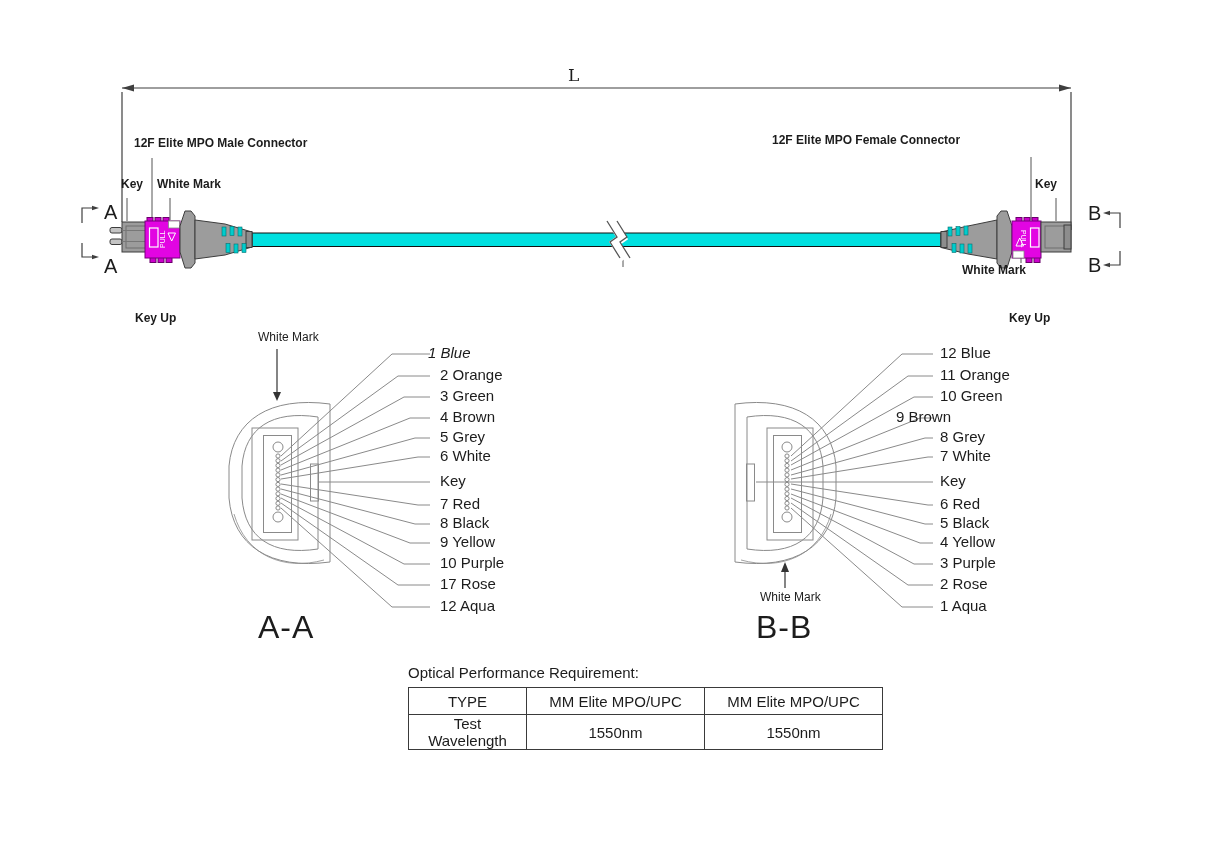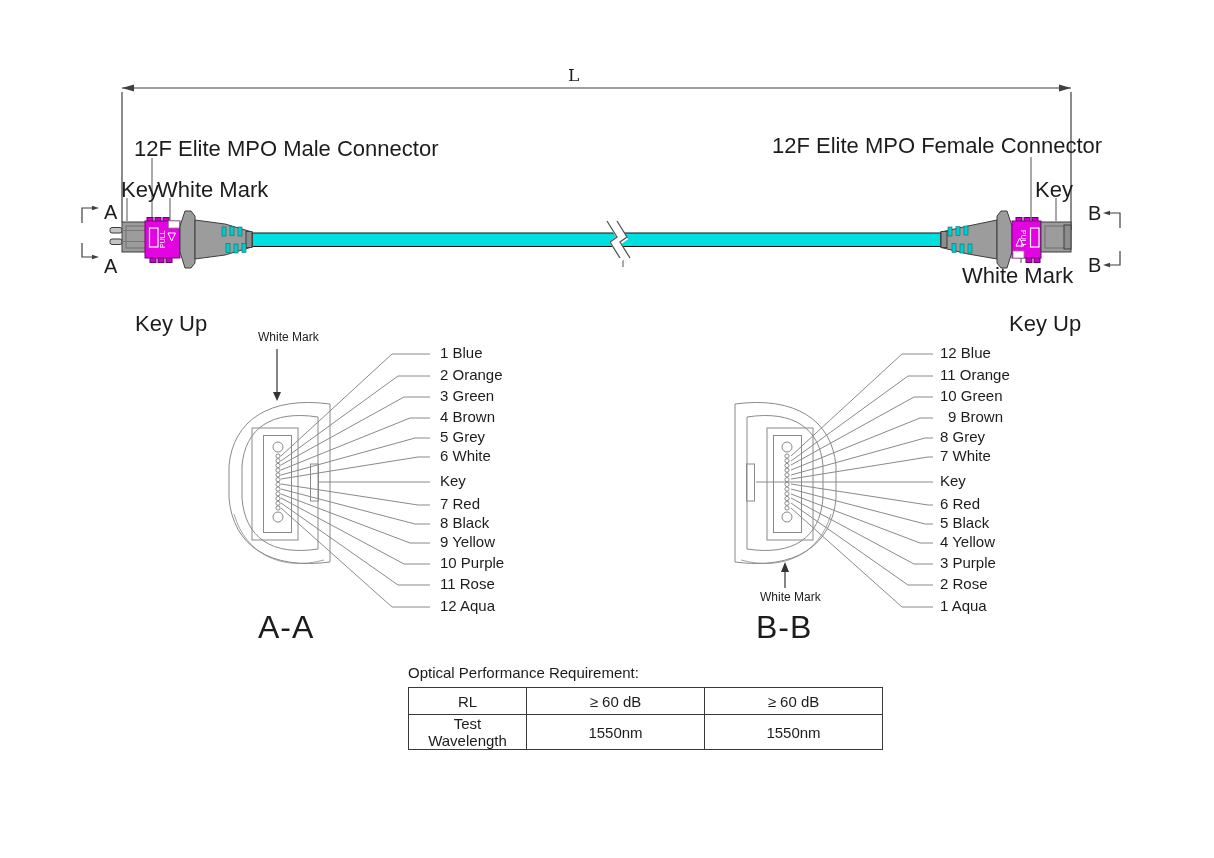--- a/index.html
+++ b/index.html
@@ -1,20 +1,20 @@
 <!DOCTYPE html>
 <html><head>
 <meta charset="utf-8">
 <style>
   html,body{margin:0;padding:0;background:#fff;}
   #page{position:relative;width:1214px;height:858px;background:#fff;overflow:hidden;
         font-family:"Liberation Sans",sans-serif;}
   #lineart{position:absolute;left:0;top:0;}
   .txt{position:absolute;white-space:nowrap;color:#1c1c1c;line-height:1.1;}
-  .lbl{font-size:22px;}
+  .lbl{font-size:12px;font-weight:bold;}
   .sm{font-size:12px;}
   .fan{font-size:15px;}
   .marker{font-size:20px;}
   .sect-title{font-size:32px;letter-spacing:1px;}
   .dim{font-family:"DejaVu Serif",serif;font-size:17px;}
   #perf-table{position:absolute;left:408px;top:687px;border-collapse:collapse;table-layout:fixed;}
   #perf-table td{border:1px solid #3a3a3a;height:26px;text-align:center;vertical-align:middle;
         font-size:15px;color:#1c1c1c;padding:0 4px;}
 </style>
 </head>
@@ -206,60 +206,60 @@
 
 <div class="txt lbl" style="left:135px;top:312px;">Key Up</div>
 <div class="txt lbl" style="left:1009px;top:312px;">Key Up</div>
 
 <div class="txt sm" style="left:258px;top:331px;">White Mark</div>
 <div class="txt sm" style="left:760px;top:591px;">White Mark</div>
 
 <div class="txt sect-title" style="left:258px;top:610px;">A-A</div>
 <div class="txt sect-title" style="left:756px;top:610px;">B-B</div>
 
-<div class="txt fan" style="left:440px;top:345px;">1 Blue</div>
+<div class="txt fan" style="left:428px;top:345px;font-style:italic;">1 Blue</div>
 <div class="txt fan" style="left:440px;top:367px;">2 Orange</div>
 <div class="txt fan" style="left:440px;top:388px;">3 Green</div>
 <div class="txt fan" style="left:440px;top:409px;">4 Brown</div>
 <div class="txt fan" style="left:440px;top:429px;">5 Grey</div>
 <div class="txt fan" style="left:440px;top:448px;">6 White</div>
 <div class="txt fan" style="left:440px;top:473px;">Key</div>
 <div class="txt fan" style="left:440px;top:496px;">7 Red</div>
 <div class="txt fan" style="left:440px;top:515px;">8 Black</div>
 <div class="txt fan" style="left:440px;top:534px;text-align:center;">9 Yellow</div>
 <div class="txt fan" style="left:440px;top:555px;">10 Purple</div>
-<div class="txt fan" style="left:440px;top:576px;">11 Rose</div>
+<div class="txt fan" style="left:440px;top:576px;">17 Rose</div>
 <div class="txt fan" style="left:440px;top:598px;">12 Aqua</div>
 
 <div class="txt fan" style="left:940px;top:345px;">12 Blue</div>
 <div class="txt fan" style="left:940px;top:367px;">11 Orange</div>
 <div class="txt fan" style="left:940px;top:388px;">10 Green</div>
-<div class="txt fan" style="left:948px;top:409px;">9 Brown</div>
+<div class="txt fan" style="left:896px;top:409px;">9 Brown</div>
 <div class="txt fan" style="left:940px;top:429px;">8 Grey</div>
 <div class="txt fan" style="left:940px;top:448px;">7 White</div>
 <div class="txt fan" style="left:940px;top:473px;">Key</div>
 <div class="txt fan" style="left:940px;top:496px;">6 Red</div>
 <div class="txt fan" style="left:940px;top:515px;">5 Black</div>
 <div class="txt fan" style="left:940px;top:534px;">4 Yellow</div>
 <div class="txt fan" style="left:940px;top:555px;">3 Purple</div>
 <div class="txt fan" style="left:940px;top:576px;">2 Rose</div>
 <div class="txt fan" style="left:940px;top:598px;">1 Aqua</div>
 
 <div class="txt" style="left:408px;top:665px;font-size:15px;">Optical Performance Requirement:</div>
 <table id="perf-table">
   <colgroup>
         <col style="width:118px">
         <col style="width:178px">
         <col style="width:178px">
       </colgroup>
   <tbody>
-  <tr>
-    <td>RL</td>
-    <td>≥ 60 dB</td>
-    <td>≥ 60 dB</td>
+        <tr>
+    <td>TYPE</td>
+    <td>MM Elite MPO/UPC</td>
+    <td>MM Elite MPO/UPC</td>
   </tr>
   <tr>
     <td>Test Wavelength</td>
     <td>1550nm</td>
     <td>1550nm</td>
   </tr>
 </tbody>
     </table>
 
 </div>

